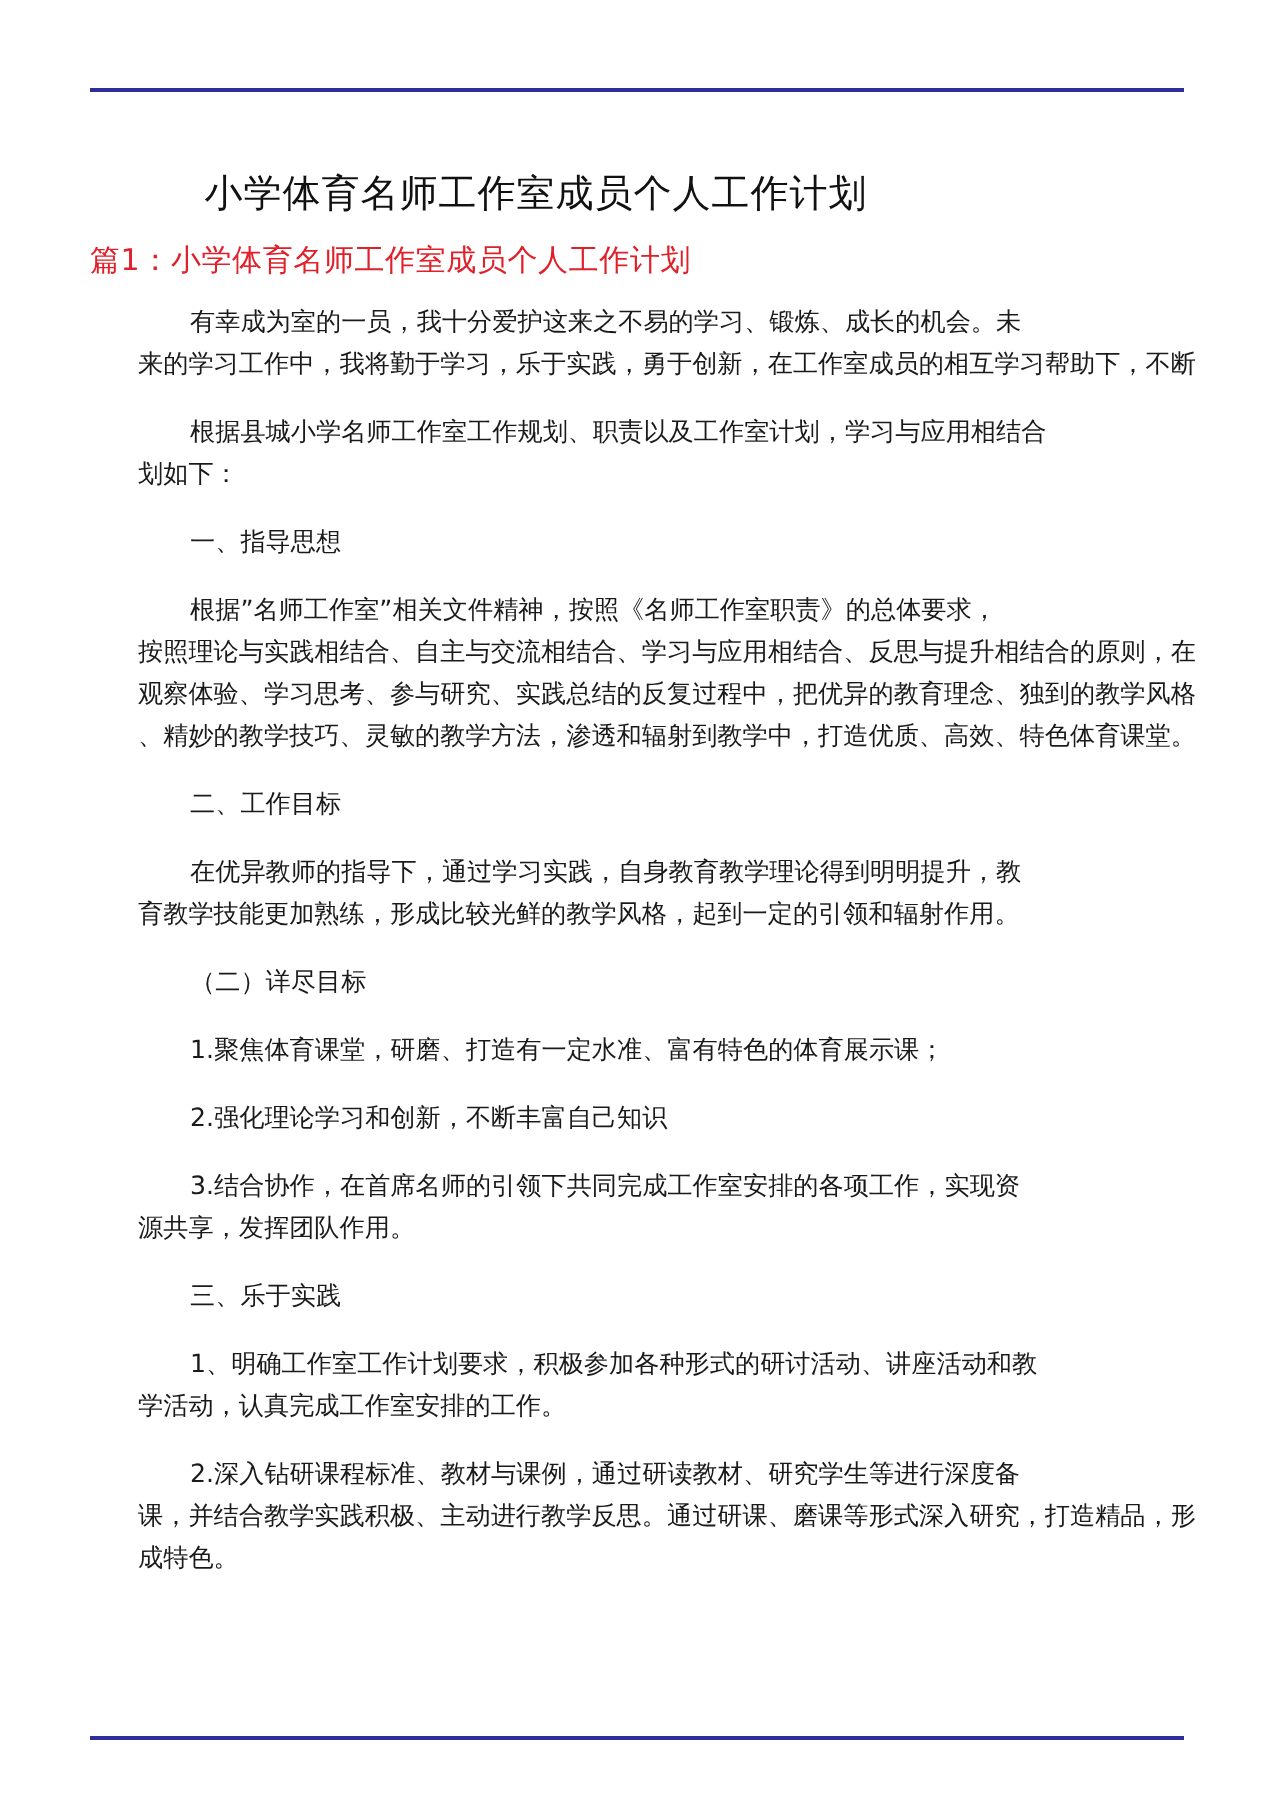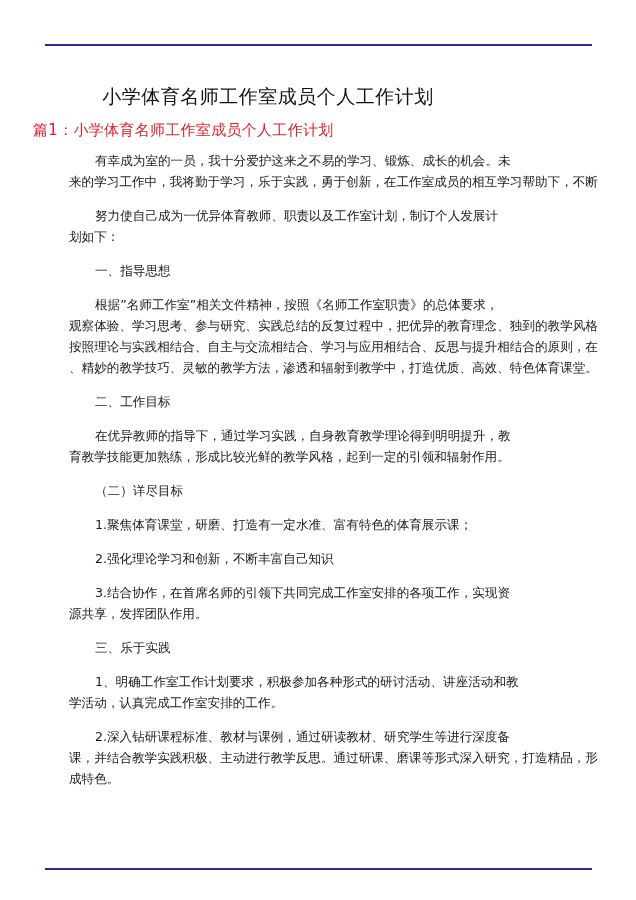--- a/index.html
+++ b/index.html
@@ -8,21 +8,21 @@
     font-family: "DejaVu Sans", "Liberation Sans", sans-serif; color: #1a1a1a;
   }
   .rule { position: absolute; left: 45px; width: 547px; height: 2px; background: #2e2e9a; }
   .rule.top { top: 44px; }
   .rule.bottom { top: 868px; }
   .doc-title {
     position: absolute; left: 0; width: 536px; top: 84px; text-align: center;
     font-size: 19px; color: #111; letter-spacing: 0.5px;
   }
   .section-heading {
-    position: absolute; left: 33px; top: 121px; font-size: 15px; color: #e0202a; letter-spacing: 0.3px;
+    position: absolute; left: 45px; top: 121px; font-size: 15px; color: #e0202a; letter-spacing: 0.3px;
   }
   .body {
     position: absolute; left: 45px; top: 150px; width: 555px; font-size: 12.6px; line-height: 21px;
   }
   .para { margin: 0 0 13px 0; }
   .line { white-space: nowrap; display: block; margin-left: 24px; }
   .indent { padding-left: 26px; }
 </style>
 </head>
 <body>
@@ -30,30 +30,30 @@
 <div class="rule top"></div>
 <div class="doc-title">小学体育名师工作室成员个人工作计划</div>
 <div class="section-heading">篇1：小学体育名师工作室成员个人工作计划</div>
 
 <div class="body" id="body">
     <div class="para">
       <span class="line indent">有幸成为室的一员，我十分爱护这来之不易的学习、锻炼、成长的机会。未</span>
       <span class="line">来的学习工作中，我将勤于学习，乐于实践，勇于创新，在工作室成员的相互学习帮助下，不断</span>
     </div>
     <div class="para">
-      <span class="line indent">努力使自己成为一优异体育教师、职责以及工作室计划，制订个人发展计</span>
+      <span class="line indent">根据县城小学名师工作室工作规划、职责以及工作室计划，学习与应用相结合</span>
       <span class="line">划如下：</span>
     </div>
     <div class="para">
       <span class="line indent">一、指导思想</span>
     </div>
     <div class="para">
       <span class="line indent">根据”名师工作室”相关文件精神，按照《名师工作室职责》的总体要求，</span>
+      <span class="line">按照理论与实践相结合、自主与交流相结合、学习与应用相结合、反思与提升相结合的原则，在</span>
       <span class="line">观察体验、学习思考、参与研究、实践总结的反复过程中，把优异的教育理念、独到的教学风格</span>
-      <span class="line">按照理论与实践相结合、自主与交流相结合、学习与应用相结合、反思与提升相结合的原则，在</span>
       <span class="line">、精妙的教学技巧、灵敏的教学方法，渗透和辐射到教学中，打造优质、高效、特色体育课堂。</span>
     </div>
     <div class="para">
       <span class="line indent">二、工作目标</span>
     </div>
     <div class="para">
       <span class="line indent">在优异教师的指导下，通过学习实践，自身教育教学理论得到明明提升，教</span>
       <span class="line">育教学技能更加熟练，形成比较光鲜的教学风格，起到一定的引领和辐射作用。</span>
     </div>
     <div class="para">

